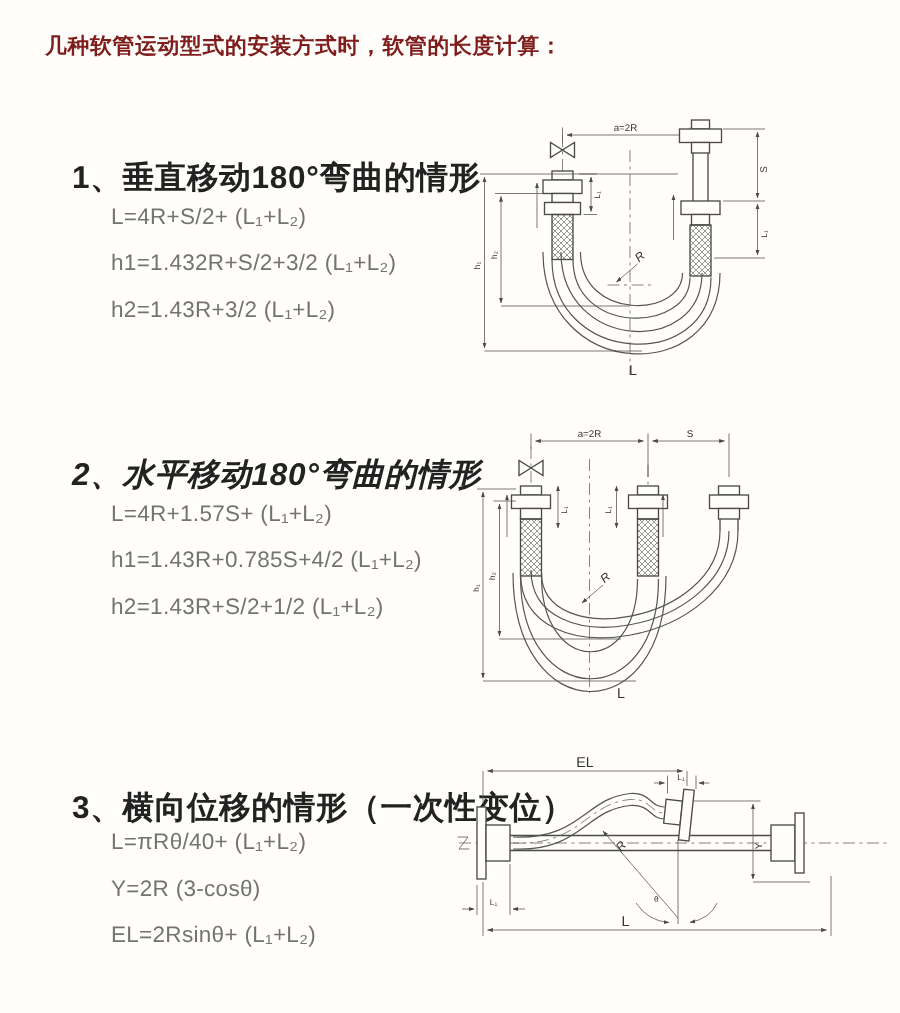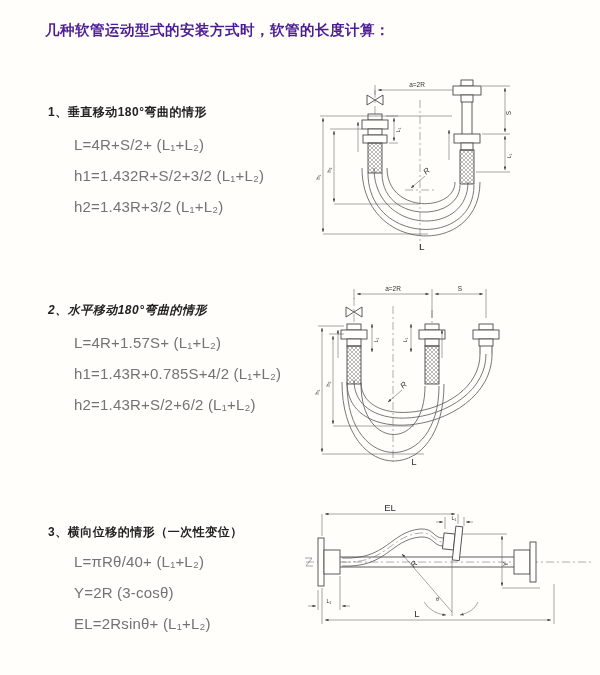--- a/index.html
+++ b/index.html
@@ -3,22 +3,22 @@
 <meta charset="utf-8">
 <style>
   html,body{margin:0;padding:0;}
   body{
     width:600px;height:675px;position:relative;overflow:hidden;
     background:#fffefa;
     font-family:"Liberation Sans","DejaVu Sans",sans-serif;
     color:#1e1e1e;
   }
   .abs{position:absolute;white-space:nowrap;}
-  .doc-title{font-size:14.5px;font-weight:700;letter-spacing:.5px;color:#4c1d95;margin-left:15px;}
-  .sec-heading{font-size:12px;font-weight:700;letter-spacing:.5px;color:#222;}
+  .doc-title{font-size:14.5px;font-weight:700;letter-spacing:.5px;color:#7f1d1d;}
+  .sec-heading{font-size:21px;font-weight:700;letter-spacing:.5px;color:#222;}
   .formula{font-size:15px;font-weight:500;letter-spacing:.2px;color:#737373;}
   svg{position:absolute;overflow:visible;}
   svg .part{fill:#fffefa;stroke:#4a4a4a;stroke-width:.9;}
   svg .ln{fill:none;stroke:#4a4a4a;stroke-width:.9;}
   svg .hose{fill:none;stroke:#555;stroke-width:.8;}
   svg .dim{fill:none;stroke:#5e5e5e;stroke-width:.55;}
   svg .ctr{fill:none;stroke:#6a6a6a;stroke-width:.55;stroke-dasharray:8 3 2 3;}
   svg text{fill:#333;font-family:"Liberation Sans","DejaVu Sans",sans-serif;}
   svg .tdim{font-size:6.5px;}
   svg .tsmall{font-size:5.5px;}
@@ -31,21 +31,21 @@
 <div class="abs doc-title" style="left:30px;top:21px;">几种软管运动型式的安装方式时，软管的长度计算：</div>
 
 <div class="abs sec-heading" style="left:48px;top:104px;">1、垂直移动180°弯曲的情形</div>
 <div class="abs formula" style="left:74px;top:136px;">L=4R+S/2+ (L₁+L₂)</div>
 <div class="abs formula" style="left:74px;top:167px;">h1=1.432R+S/2+3/2 (L₁+L₂)</div>
 <div class="abs formula" style="left:74px;top:198px;">h2=1.43R+3/2 (L₁+L₂)</div>
 
 <div class="abs sec-heading" style="left:48px;top:302px;font-style:italic;">2、水平移动180°弯曲的情形</div>
 <div class="abs formula" style="left:74px;top:334px;">L=4R+1.57S+ (L₁+L₂)</div>
 <div class="abs formula" style="left:74px;top:365px;">h1=1.43R+0.785S+4/2 (L₁+L₂)</div>
-<div class="abs formula" style="left:74px;top:396px;">h2=1.43R+S/2+6/2 (L₁+L₂)</div>
+<div class="abs formula" style="left:74px;top:396px;">h2=1.43R+S/2+1/2 (L₁+L₂)</div>
 
 <div class="abs sec-heading" style="left:48px;top:524px;">3、横向位移的情形（一次性变位）</div>
 <div class="abs formula" style="left:74px;top:553px;">L=πRθ/40+ (L₁+L₂)</div>
 <div class="abs formula" style="left:74px;top:584px;">Y=2R (3-cosθ)</div>
 <div class="abs formula" style="left:74px;top:615px;">EL=2Rsinθ+ (L₁+L₂)</div>
 
 <svg style="left:312px;top:72px;" width="220" height="184" viewBox="0 0 220 184">
   <defs>
     <pattern id="braid1" width="4" height="4" patternUnits="userSpaceOnUse">
       <path d="M0,0 L4,4 M4,0 L0,4" stroke="#777" stroke-width="0.5"></path>

